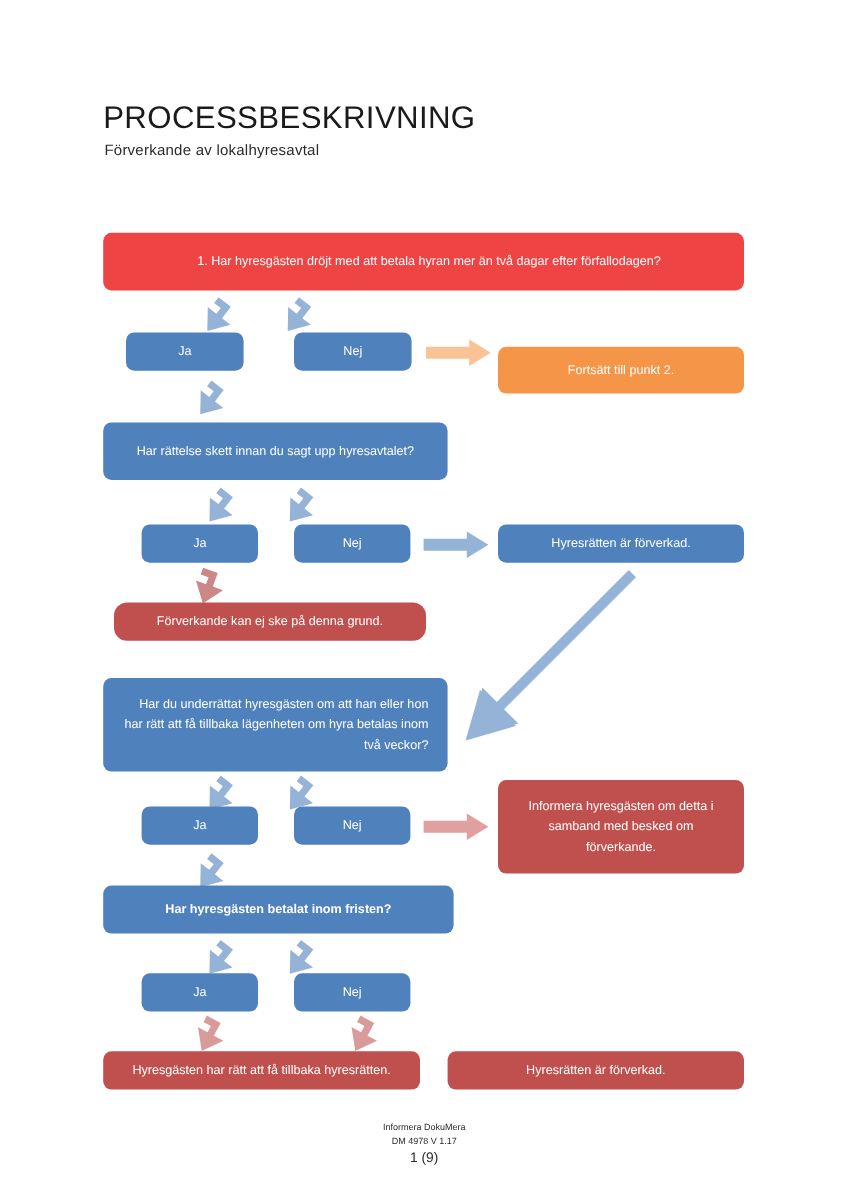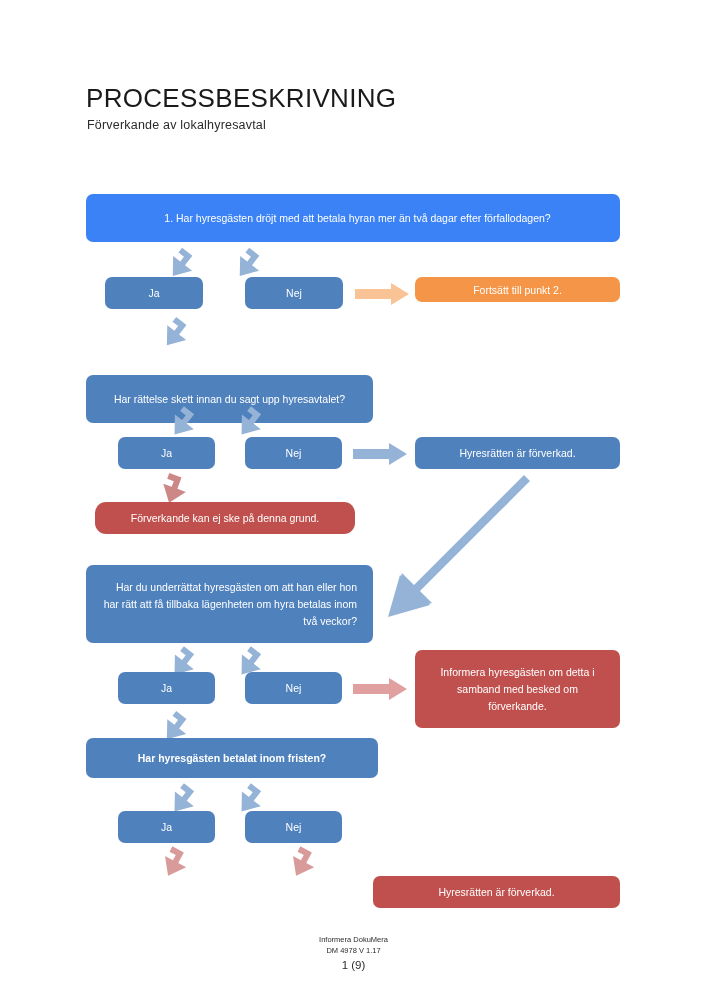--- a/index.html
+++ b/index.html
@@ -44,21 +44,21 @@
     color: #ffffff;
     display: flex;
     align-items: center;
     justify-content: center;
     text-align: center;
     font-size: 10.5px;
     line-height: 16px;
     box-sizing: border-box;
     padding: 2px 8px;
   }
-  .box.navy   { background: #3b82f6; padding-left: 17px; }
+  .box.navy   { background: #ef4444; padding-left: 17px; }
   .box.blue   { background: #4f81bd; text-align: right; }
   .box.orange { background: #f59547; }
   .box.red    { background: #c0504d; }
   .box.multiline { line-height: 17px; }
 
   
   .arrow { position: absolute; }
   .arrow svg { display: block; overflow: visible; }
 
   
@@ -95,29 +95,29 @@
   </div>
 
   <div class="box blue" style="left:105px; top:277px; width:98px; height:32px;">Ja</div>
   <div class="box blue" style="left:245px; top:277px; width:98px; height:32px;">Nej</div>
 
   <div class="arrow" style="left:355px; top:282px;">
     <svg width="56" height="24" viewBox="0 0 56 24">
       <polygon points="0,7 36,7 36,1 54,12 36,23 36,17 0,17" fill="#f9c396"></polygon>
     </svg>
   </div>
-  <div class="box orange" style="left:415px; top:277px; width:205px; height:25px;">Fortsätt till punkt 2.</div>
+  <div class="box orange" style="left:415px; top:289px; width:205px; height:39px;">Fortsätt till punkt 2.</div>
 
   <div class="arrow" style="left:160px; top:313px;">
     <svg width="40" height="40" viewBox="0 0 40 40">
       <polygon points="0,2 13,2 13,14 22,14 10,30 -2,14 7,14 7,8 0,8" fill="#95b3d7" transform="rotate(38 12 16) translate(8 2)"></polygon>
     </svg>
   </div>
 
-  <div class="box blue" style="left:86px; top:352px; width:287px; height:48px;margin-top:23px;">Har rättelse skett innan du sagt upp hyresavtalet?</div>
+  <div class="box blue" style="left:86px; top:352px; width:287px; height:48px;">Har rättelse skett innan du sagt upp hyresavtalet?</div>
 
   <div class="arrow" style="left:168px; top:405px;">
     <svg width="36" height="34" viewBox="0 0 36 34">
       <polygon points="0,2 13,2 13,14 22,14 10,30 -2,14 7,14 7,8 0,8" fill="#95b3d7" transform="rotate(38 12 16) translate(6 0)"></polygon>
     </svg>
   </div>
   <div class="arrow" style="left:235px; top:405px;">
     <svg width="36" height="34" viewBox="0 0 36 34">
       <polygon points="0,2 13,2 13,14 22,14 10,30 -2,14 7,14 7,8 0,8" fill="#95b3d7" transform="rotate(38 12 16) translate(6 0)"></polygon>
     </svg>
@@ -198,19 +198,20 @@
     <svg width="36" height="34" viewBox="0 0 36 34">
       <polygon points="0,2 13,2 13,14 22,14 10,30 -2,14 7,14 7,8 0,8" fill="#d99a9a" transform="rotate(28 12 16) translate(5 0)"></polygon>
     </svg>
   </div>
   <div class="arrow" style="left:288px; top:846px;">
     <svg width="36" height="34" viewBox="0 0 36 34">
       <polygon points="0,2 13,2 13,14 22,14 10,30 -2,14 7,14 7,8 0,8" fill="#d99a9a" transform="rotate(28 12 16) translate(5 0)"></polygon>
     </svg>
   </div>
 
+  <div class="box red" style="left:86px; top:876px; width:264px; height:32px;">Hyresgästen har rätt att få tillbaka hyresrätten.</div>
   <div class="box red" style="left:373px; top:876px; width:247px; height:32px;">Hyresrätten är förverkad.</div>
 
   <div class="footer footer-page">1 (9)</div>
   <div class="footer footer-copy">Informera DokuMera</div>
   <div class="footer footer-dm">DM 4978 V 1.17</div>
 
 </div>
 
 </body></html>

